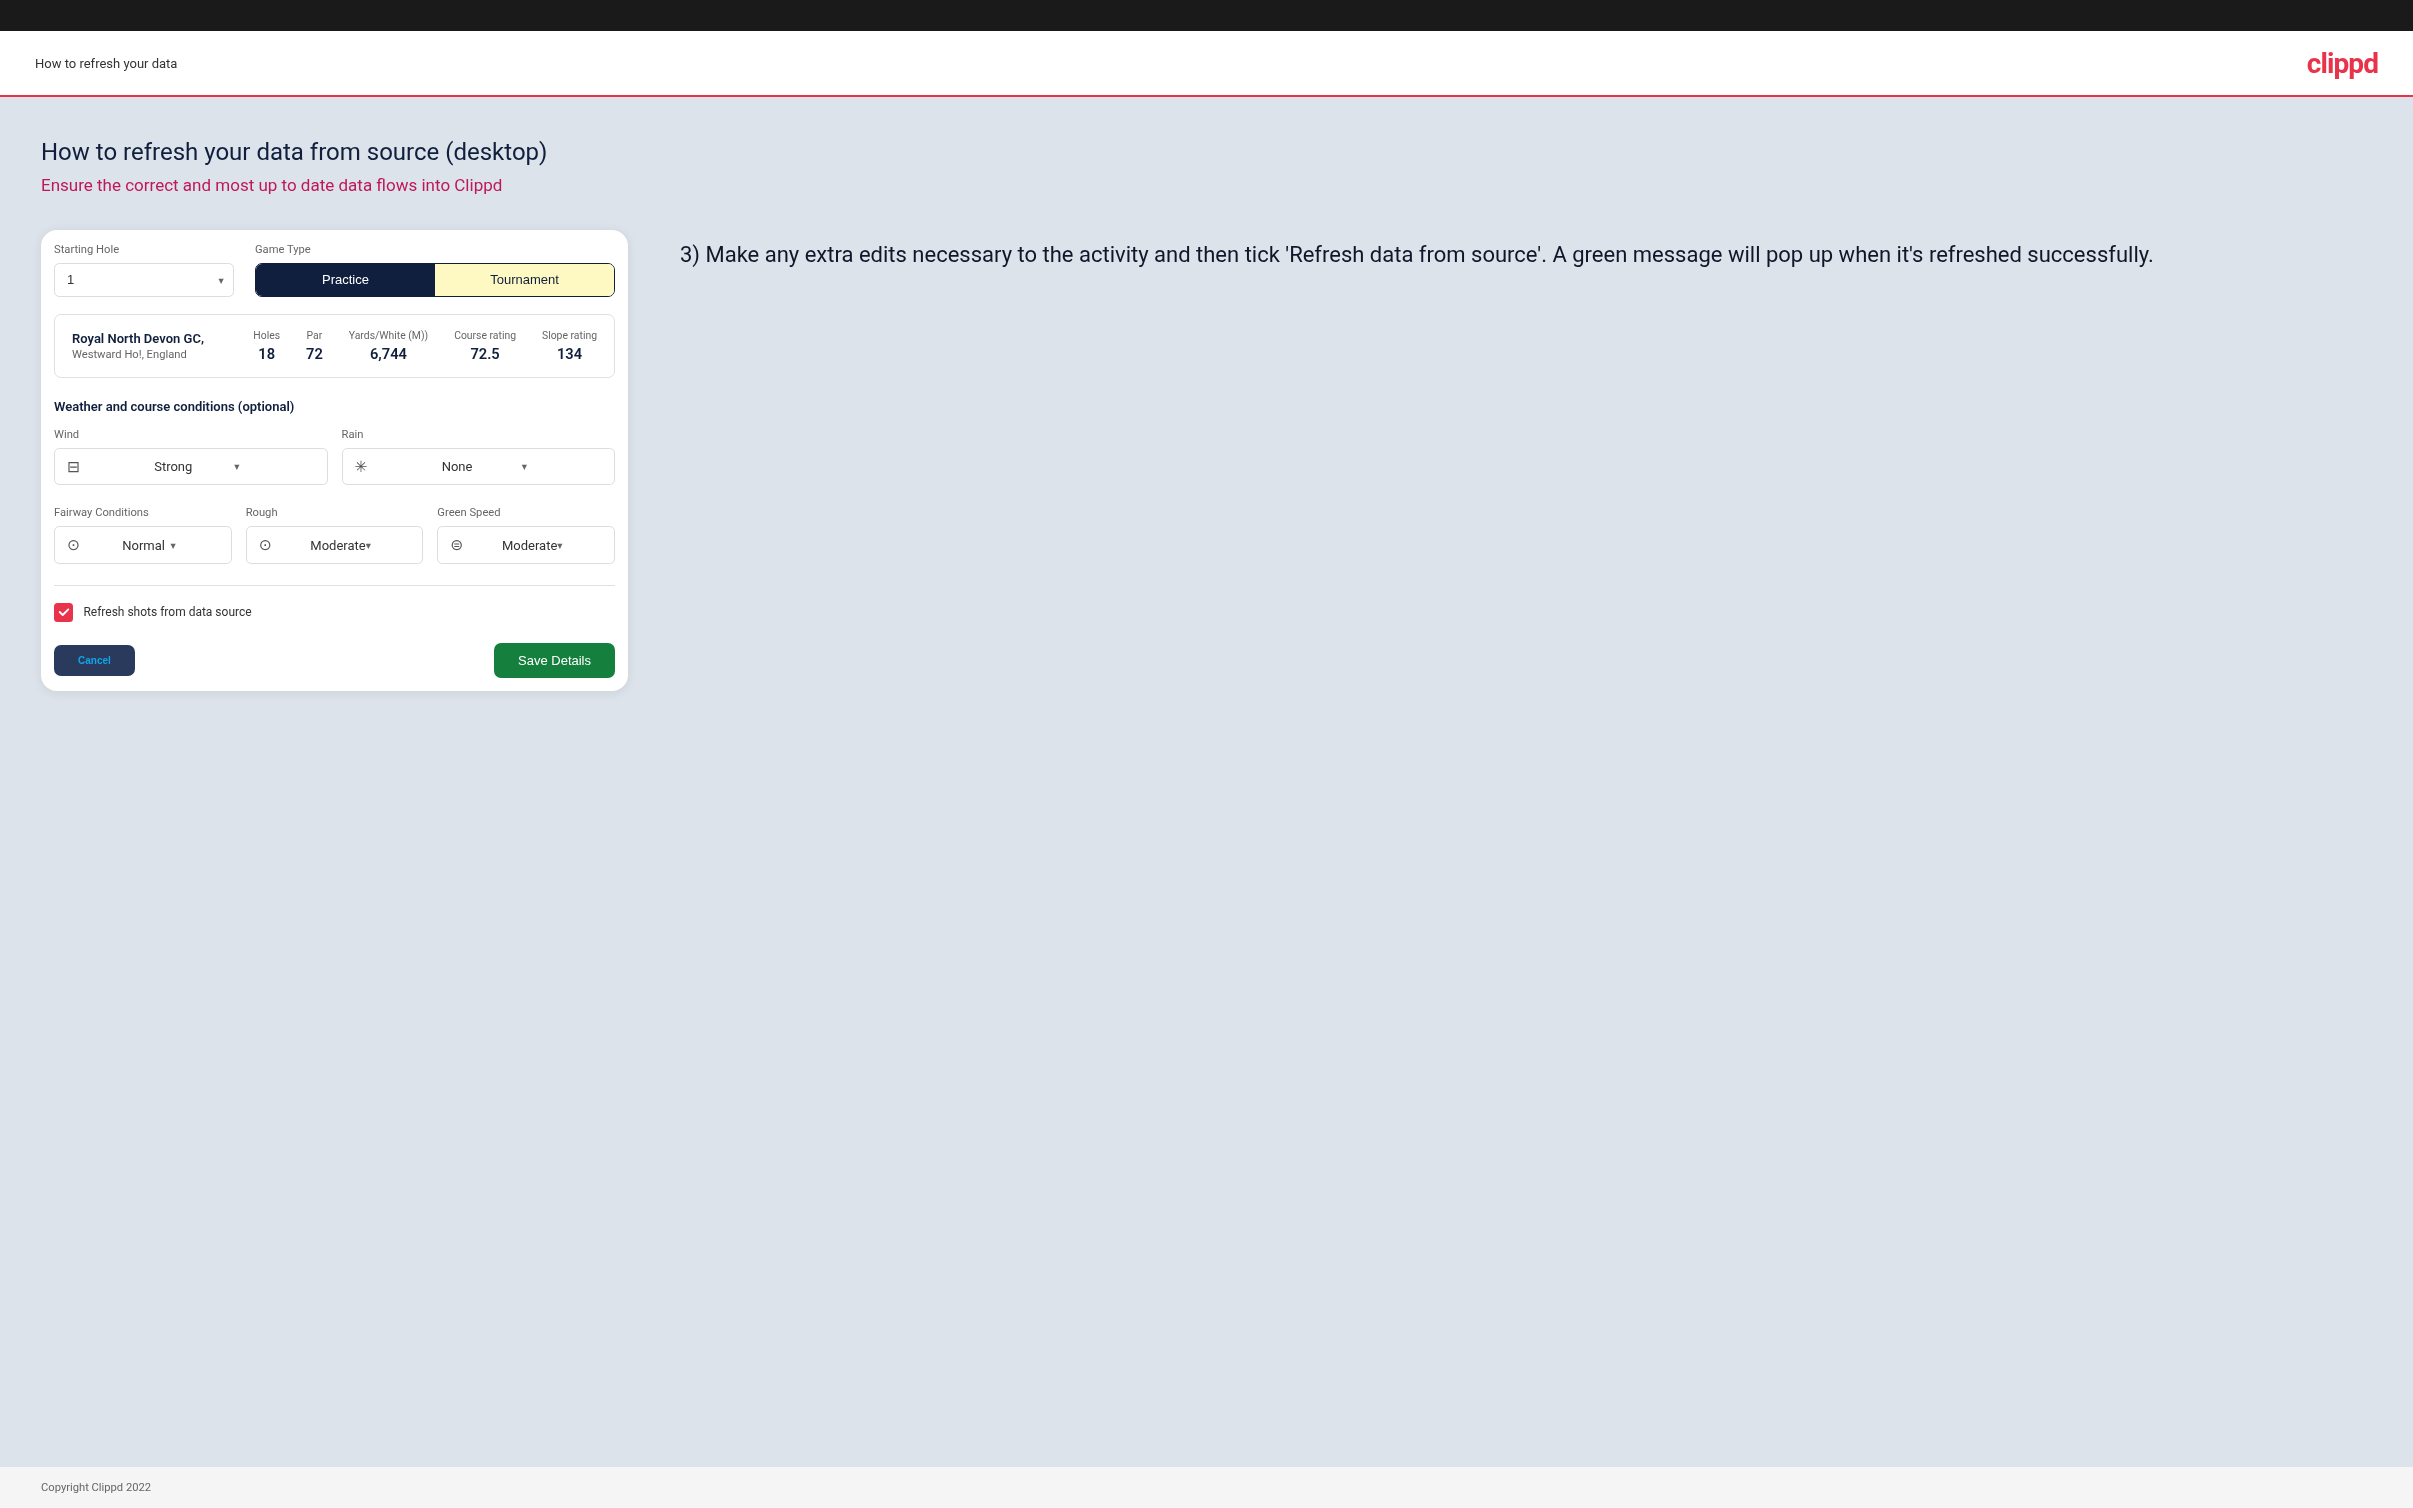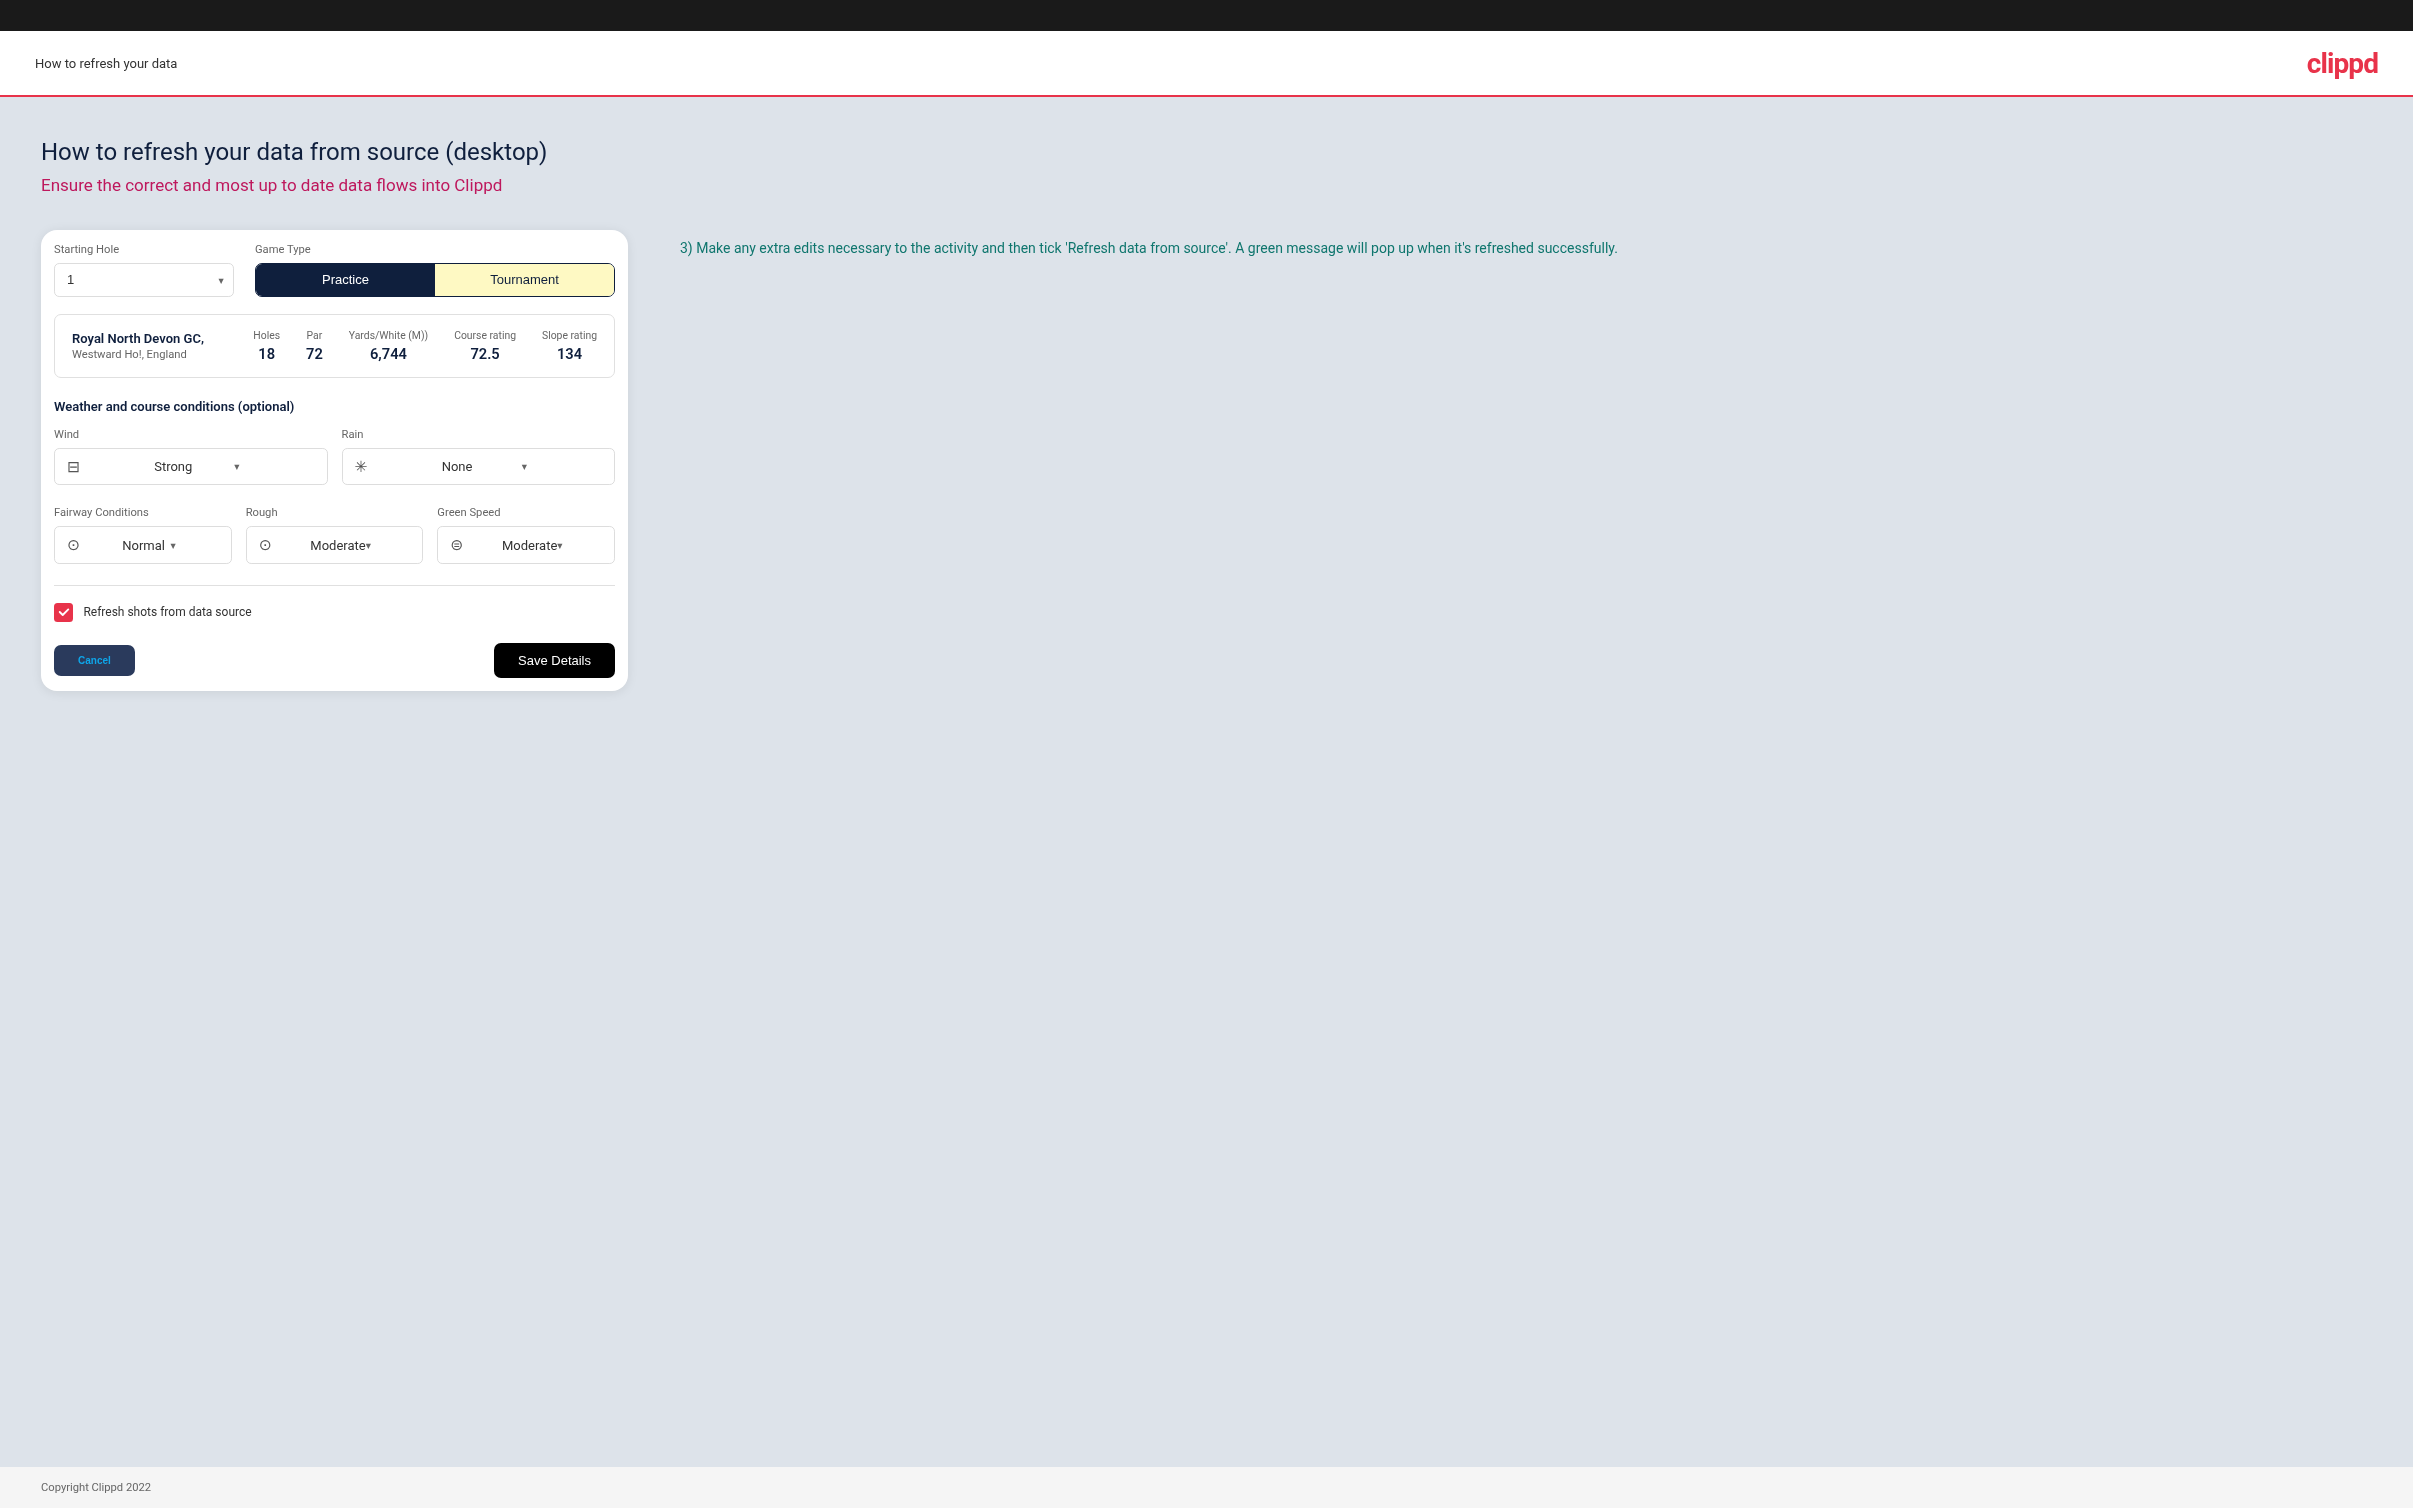--- a/index.html
+++ b/index.html
@@ -241,36 +241,36 @@
       background: #2a3a5c;
       color: #0ea5e9;
       border: none;
       border-radius: 7px;
       padding: 10.4px 24px;
       font-size: 10px;
       font-weight: 700;
       cursor: pointer;
     }
     .btn-save {
-      background: #000000;
+      background: #15803d;
       color: #fff;
       border: none;
       border-radius: 7px;
       padding: 10.4px 24px;
       font-size: 13px;
       font-weight: 500;
       cursor: pointer;
     }
     .side-text {
       flex: 1;
       padding-top: 8.6px;
     }
     .side-text p {
-      font-size: 14px;
-      color: #0f766e;
+      font-size: 22px;
+      color: #0f172a;
       line-height: 1.5;
     }
     .footer {
       background: #f5f5f5;
       padding: 14px 41px;
       font-size: 11.2px;
       color: #666;
     }
     .starting-hole-group {
       flex: 1;

